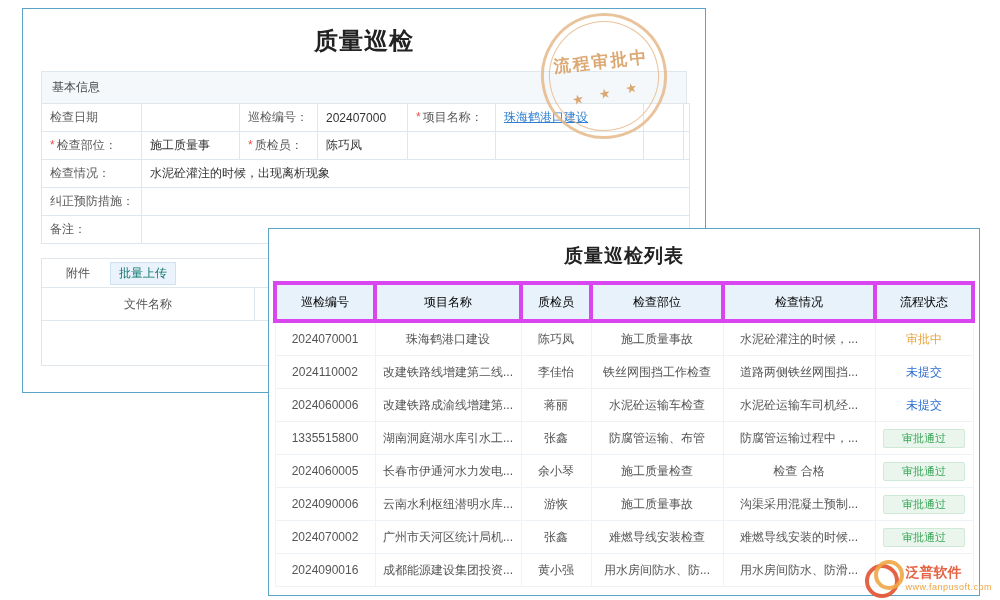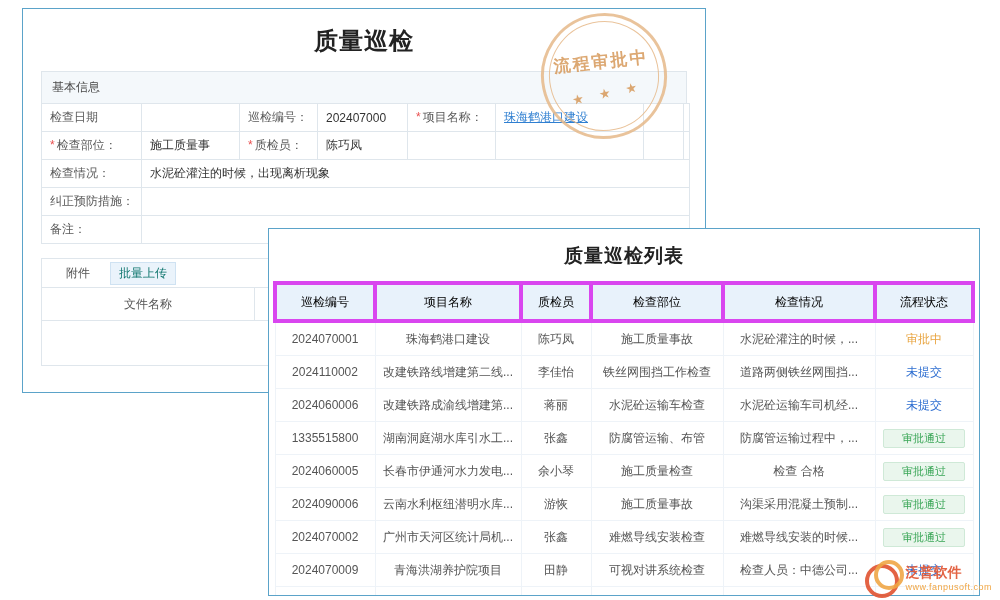--- a/index.html
+++ b/index.html
@@ -436,28 +436,20 @@
           </tr>
           <tr>
             <td class="c-code">2024070002</td>
             <td class="c-name">广州市天河区统计局机...</td>
             <td class="c-insp">张鑫</td>
             <td>难燃导线安装检查</td>
             <td class="c-left">难燃导线安装的时候...</td>
             <td><span class="st-pass">审批通过</span></td>
           </tr>
           <tr>
-            <td class="c-code">2024070009</td>
-            <td class="c-name">青海洪湖养护院项目</td>
-            <td class="c-insp">田静</td>
-            <td>可视对讲系统检查</td>
-            <td class="c-left">检查人员：中德公司...</td>
-            <td><span class="st-unsub">未提交</span></td>
-          </tr>
-          <tr>
             <td class="c-code">2024090016</td>
             <td class="c-name">成都能源建设集团投资...</td>
             <td class="c-insp">黄小强</td>
             <td>用水房间防水、防...</td>
             <td class="c-left">用水房间防水、防滑...</td>
             <td></td>
           </tr>
         </tbody>
     </table>
   </div>

